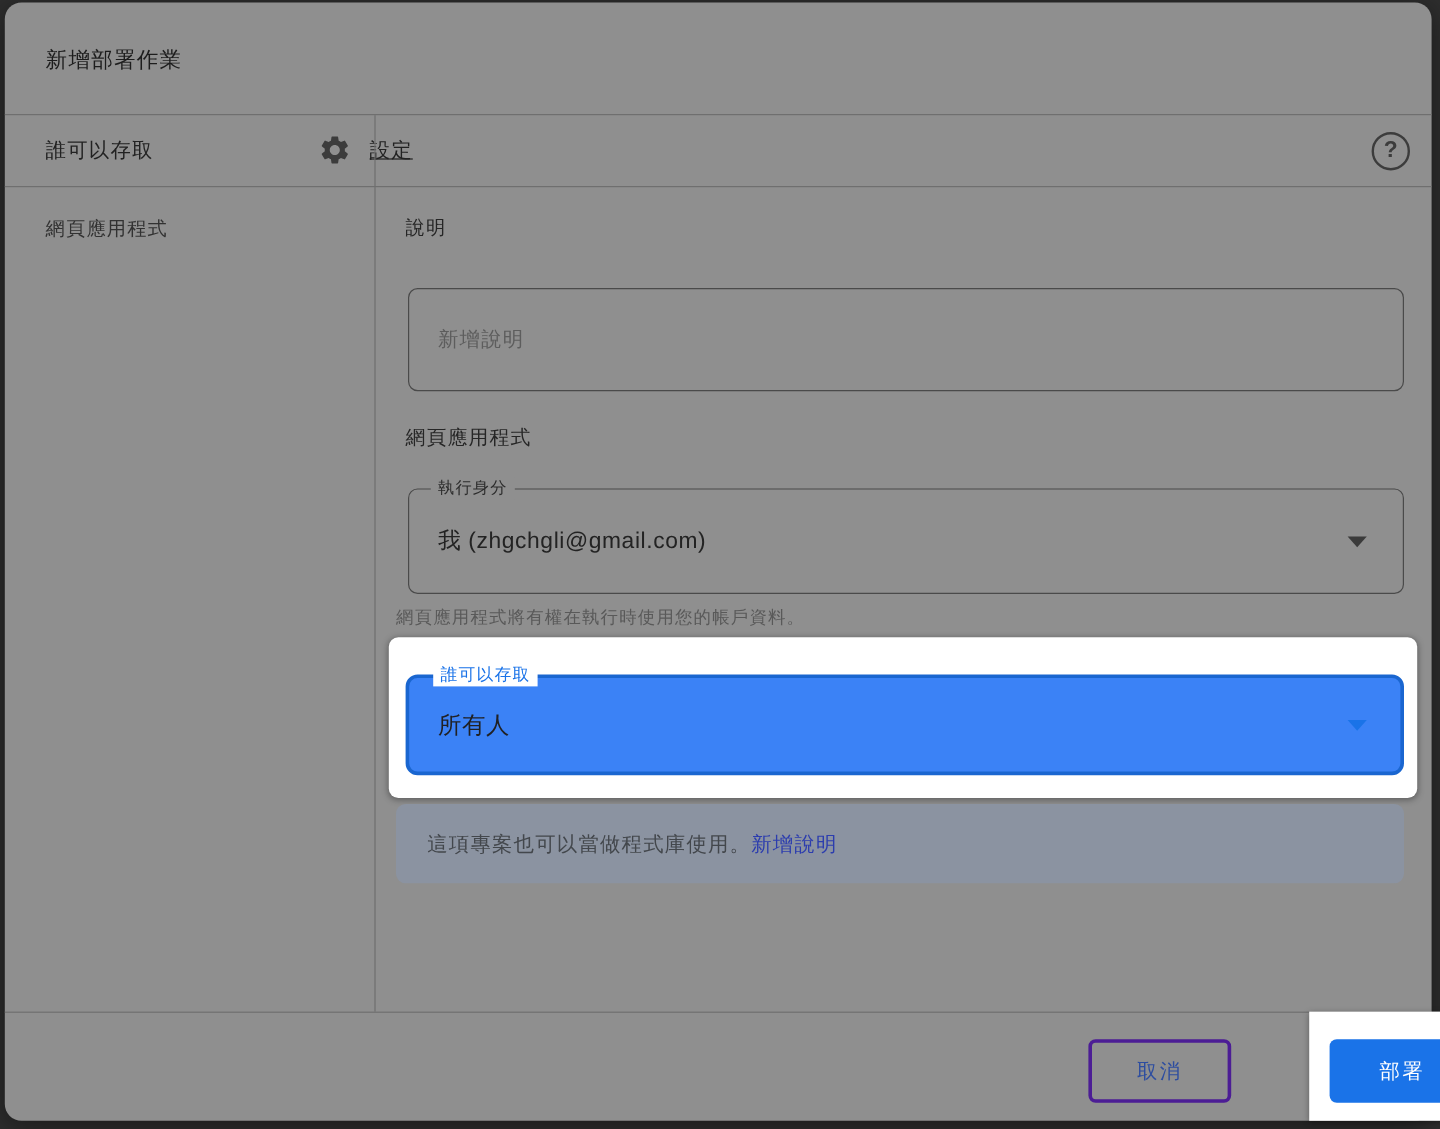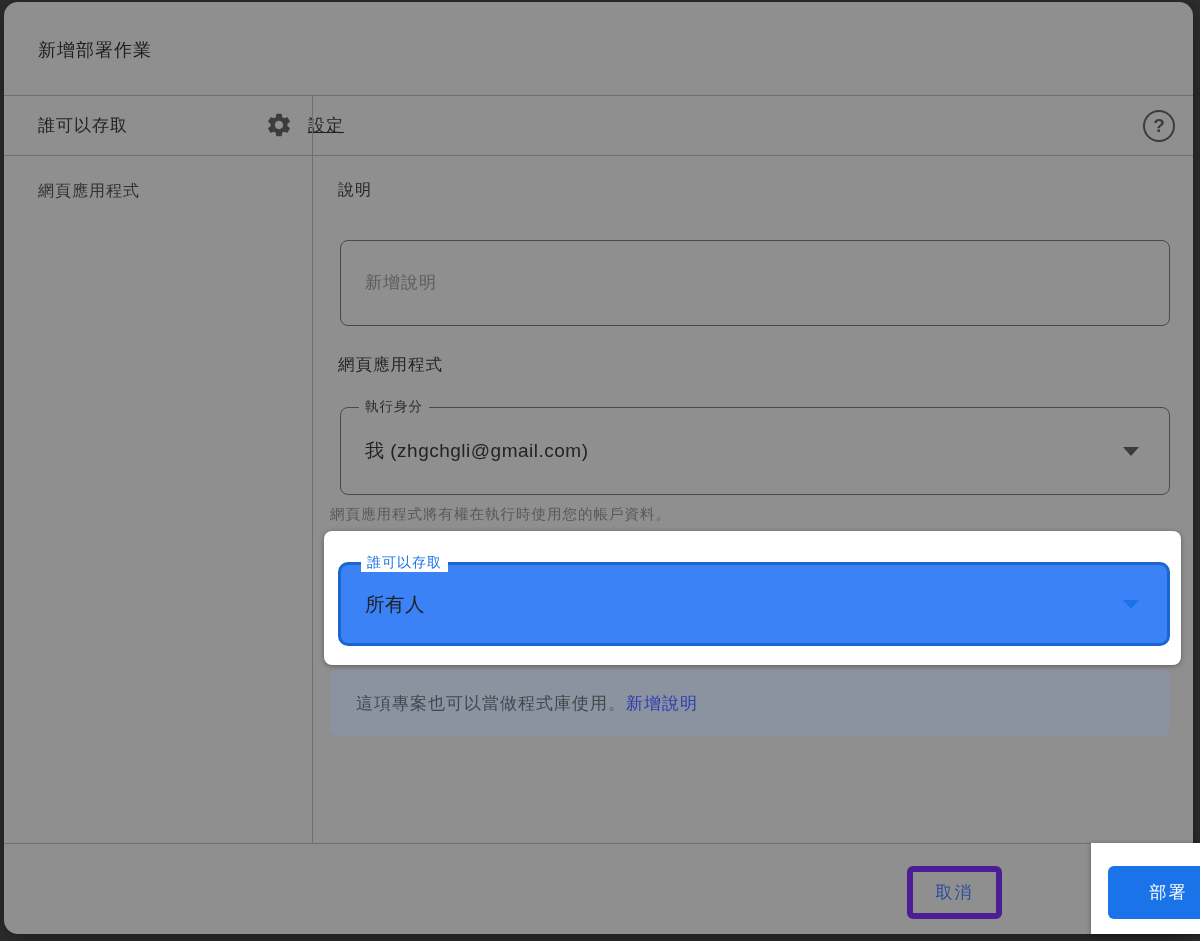--- a/index.html
+++ b/index.html
@@ -113,22 +113,22 @@
   }
   .infobox a { color:#2c3dae; text-decoration:none; cursor:pointer; }
 
   .btn {
     position:absolute; height:53px; border-radius:6px; cursor:pointer;
     font-family:"Liberation Sans","DejaVu Sans",sans-serif;
     font-size:17px; letter-spacing:2px;
     display:flex; align-items:center; justify-content:center;
   }
   #cancel-button {
-    left:903px; top:864px; width:95px;
-    background:transparent; border:6px solid #4c1d95; color:#2d4da0;
+    left:903px; top:864px; width:119px;
+    background:transparent; border:3px solid #4c1d95; color:#2d4da0;
   }
   #deploy-highlight { left:1087px; top:841px; width:140px; height:91px; border-radius:0; }
   #deploy-button {
     left:17px; top:23px; width:121px;
     background:#1a73e8; border:none; color:#ffffff; font-weight:500;
   }
 </style>
 </head>
 <body>
 

